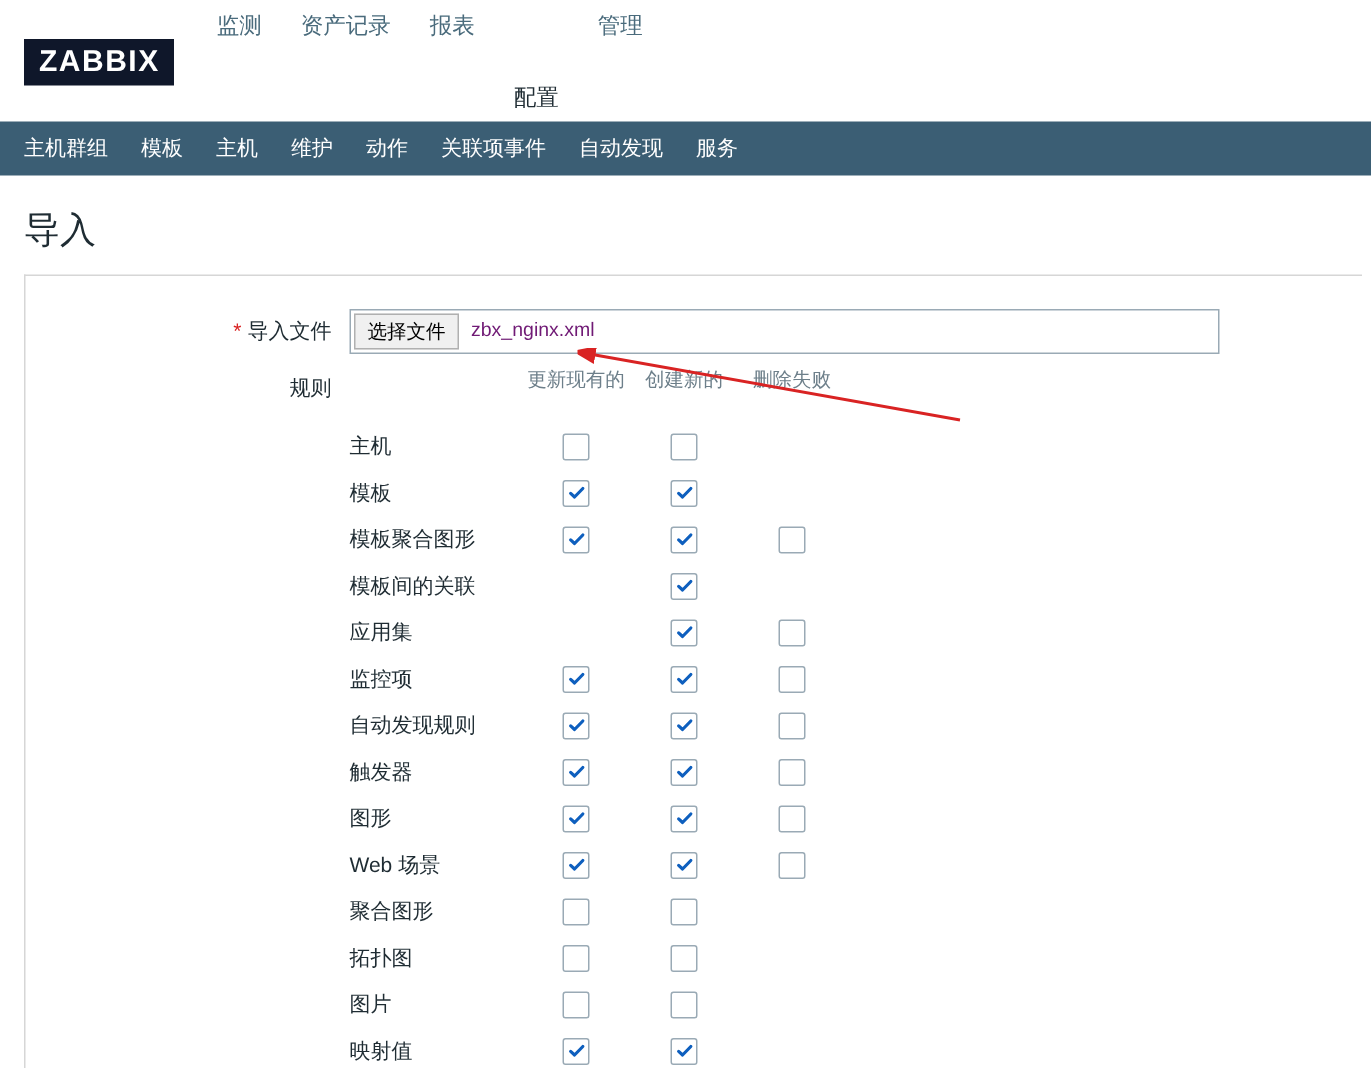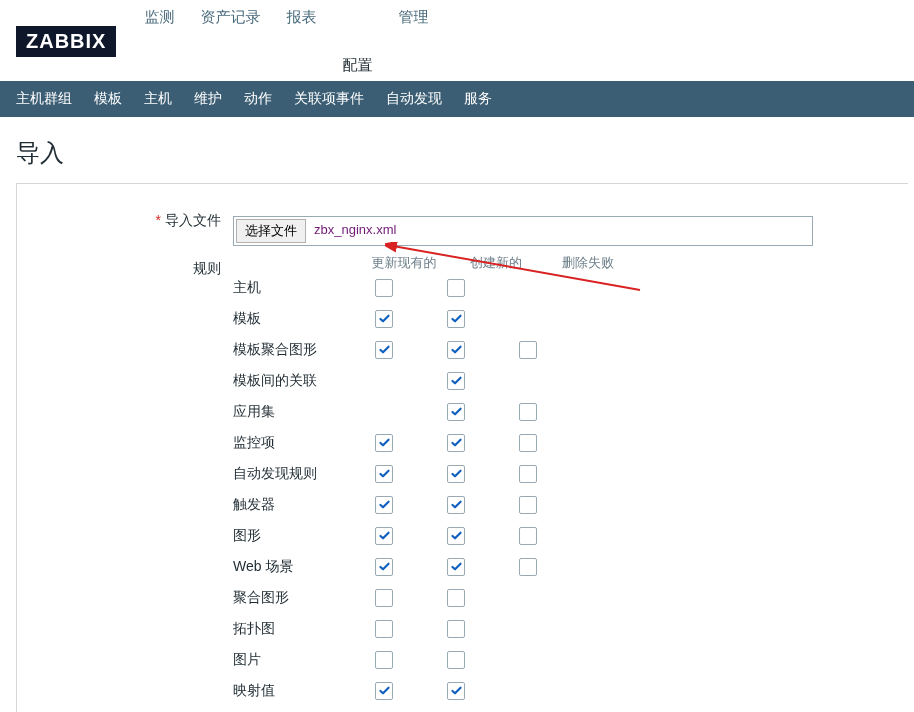--- a/index.html
+++ b/index.html
@@ -78,21 +78,20 @@
   .form-label .req {
     color: #d92323;
     margin-right: 4px;
   }
   .file-wrap {
     border: 1px solid #9aaab5;
     display: flex;
     align-items: stretch;
     width: 580px;
     height: 30px;
-    margin-top: 10px;
   }
   .file-btn {
     background: #f0f0f0;
     border: 1px solid #b0b0b0;
     margin: 2px;
     padding: 2px 8px;
     font-size: 13px;
     cursor: pointer;
     font-family: inherit;
   }
@@ -103,22 +102,21 @@
     flex: 1;
   }
   .rules-body {
     display: flex;
     flex-direction: column;
   }
   .rules-header {
     display: flex;
     font-size: 13px;
     color: #6d7f8a;
-    margin-bottom: 0;
-    gap: 20px;
+    margin-bottom: 20px;
   }
   .rules-header .spacer { width: 115px; }
   .rules-header .col { width: 72px; text-align: center; }
   .rule-row {
     display: flex;
     align-items: center;
     height: 31px;
   }
   .rule-name {
     width: 115px;

